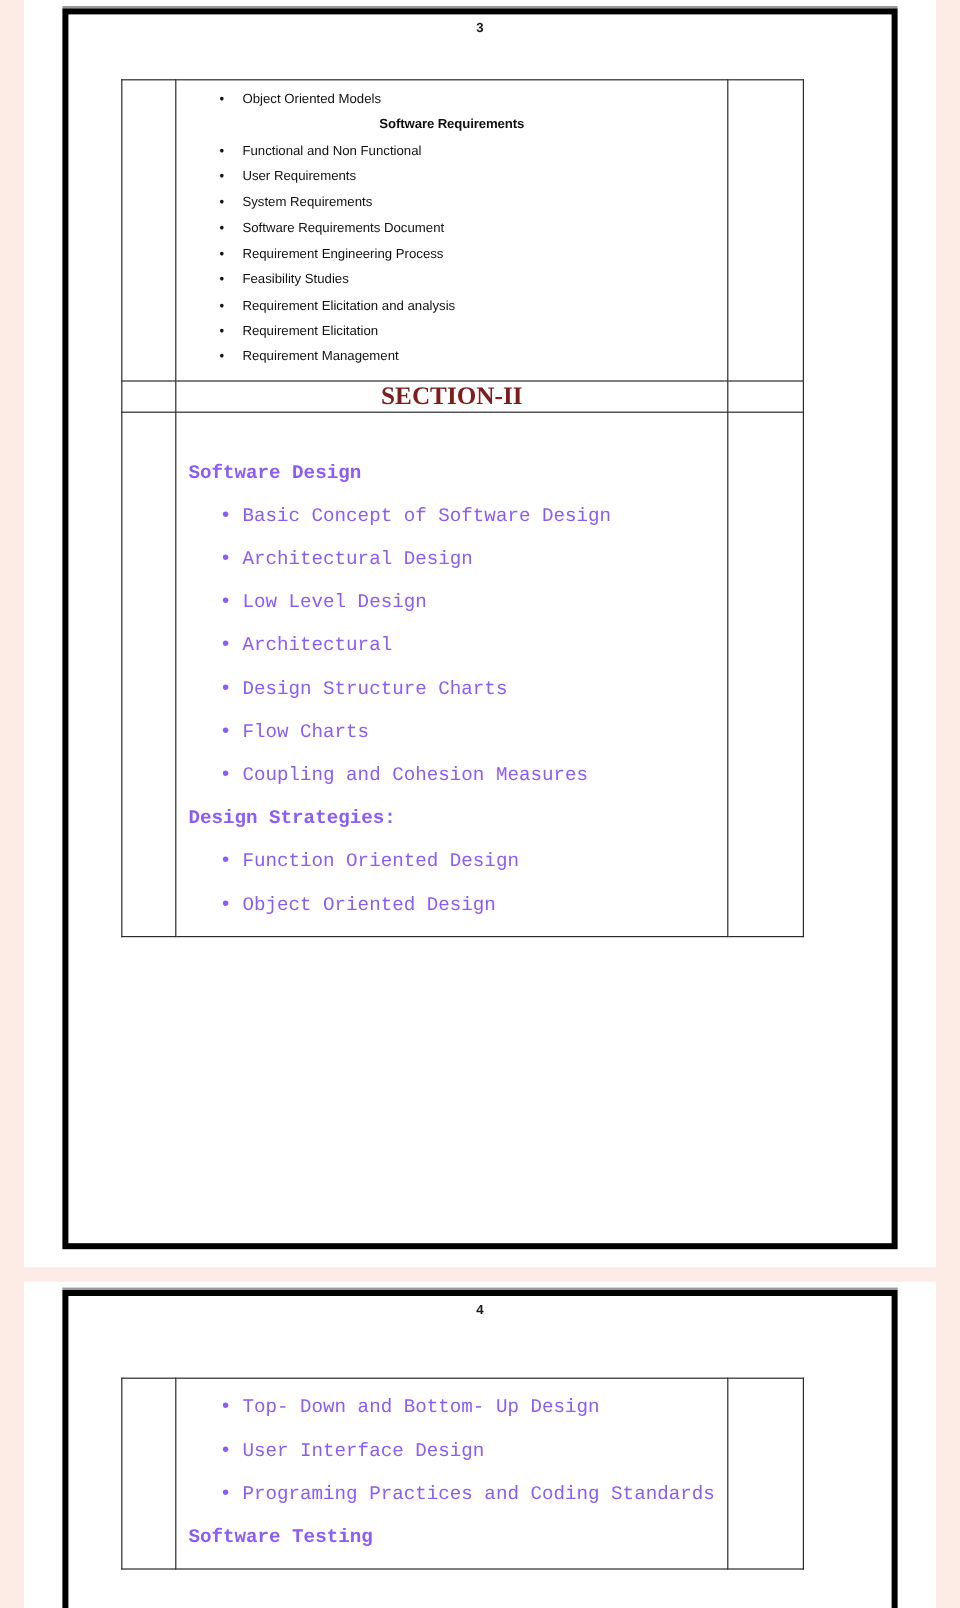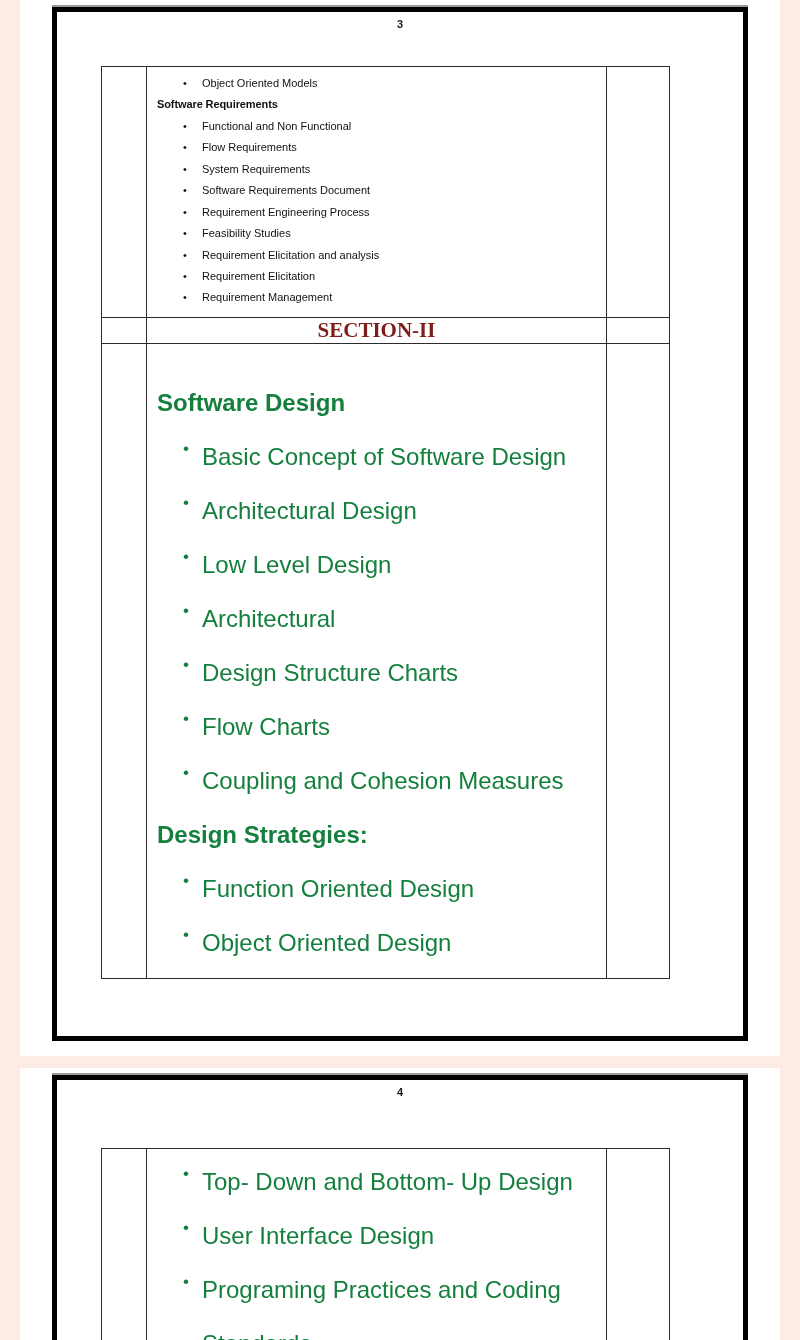--- a/index.html
+++ b/index.html
@@ -89,32 +89,32 @@
   }
 
   
   .blk-sans {
     font-family: "Liberation Sans", sans-serif;
     font-size: 11px;
     color: #111111;
     line-height: 1.95;
   }
   .blk-serif {
-    font-family: Liberation Sans, sans-serif;
-    font-size: 24px;
-    color: #15803d;
+    font-family: Liberation Mono, monospace;
+    font-size: 16px;
+    color: #8b5cf6;
     line-height: 2.25;
   }
 
   .heading {
     font-weight: bold;
     margin: 0;
     padding: 0;
   }
-  .blk-sans .heading { letter-spacing: -0.1px; }
+  .blk-sans .heading { letter-spacing: -0.1px; text-align: center; }
 
   ul.bullets {
     list-style: none;
     margin: 0;
     padding: 0;
   }
   ul.bullets > li {
     position: relative;
     padding-left: 45px;
   }
@@ -159,21 +159,21 @@
         <tr>
           <td></td>
           <td>
             <div class="cell-body blk-sans">
               <ul class="bullets">
                 <li>Object Oriented Models</li>
               </ul>
               <div class="heading">Software Requirements</div>
               <ul class="bullets">
                 <li>Functional and Non Functional</li>
-                <li>Flow Requirements</li>
+                <li>User Requirements</li>
                 <li>System Requirements</li>
                 <li>Software Requirements Document</li>
                 <li>Requirement Engineering Process</li>
                 <li>Feasibility Studies</li>
                 <li>Requirement Elicitation and analysis</li>
                 <li>Requirement Elicitation</li>
                 <li>Requirement Management</li>
               </ul>
             </div>
           </td>

